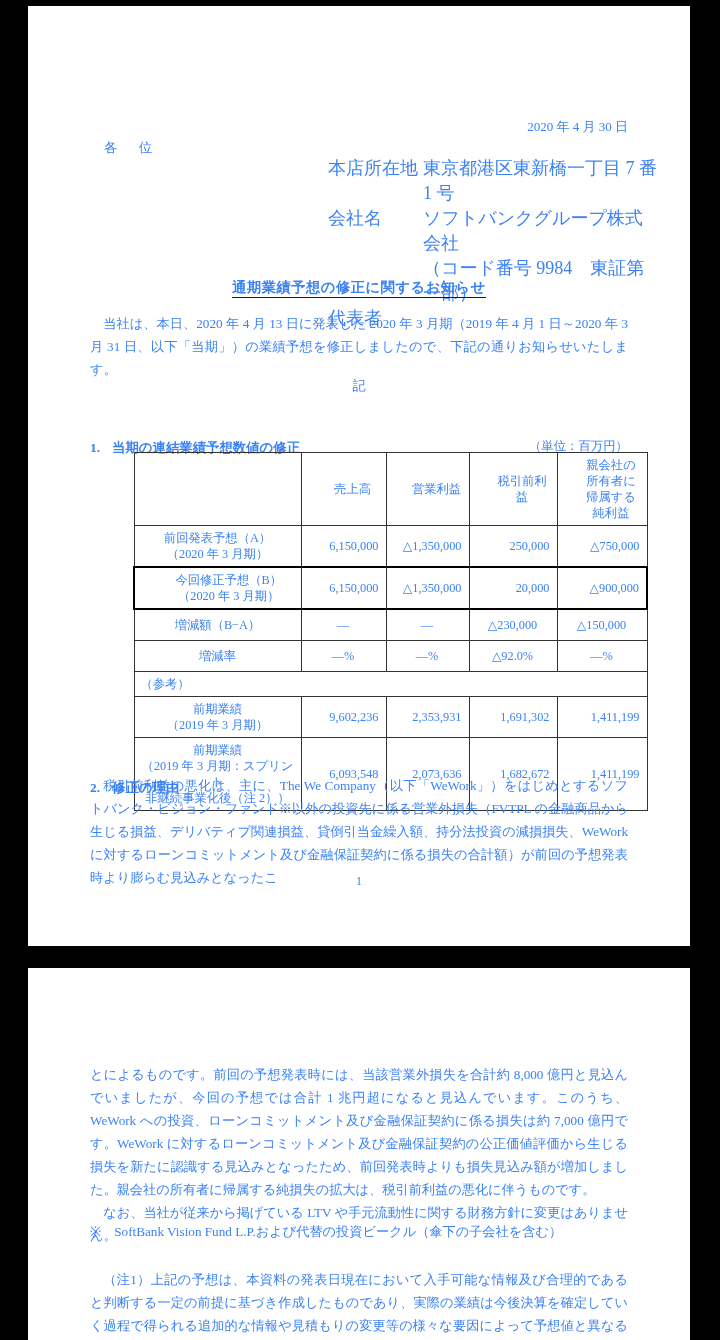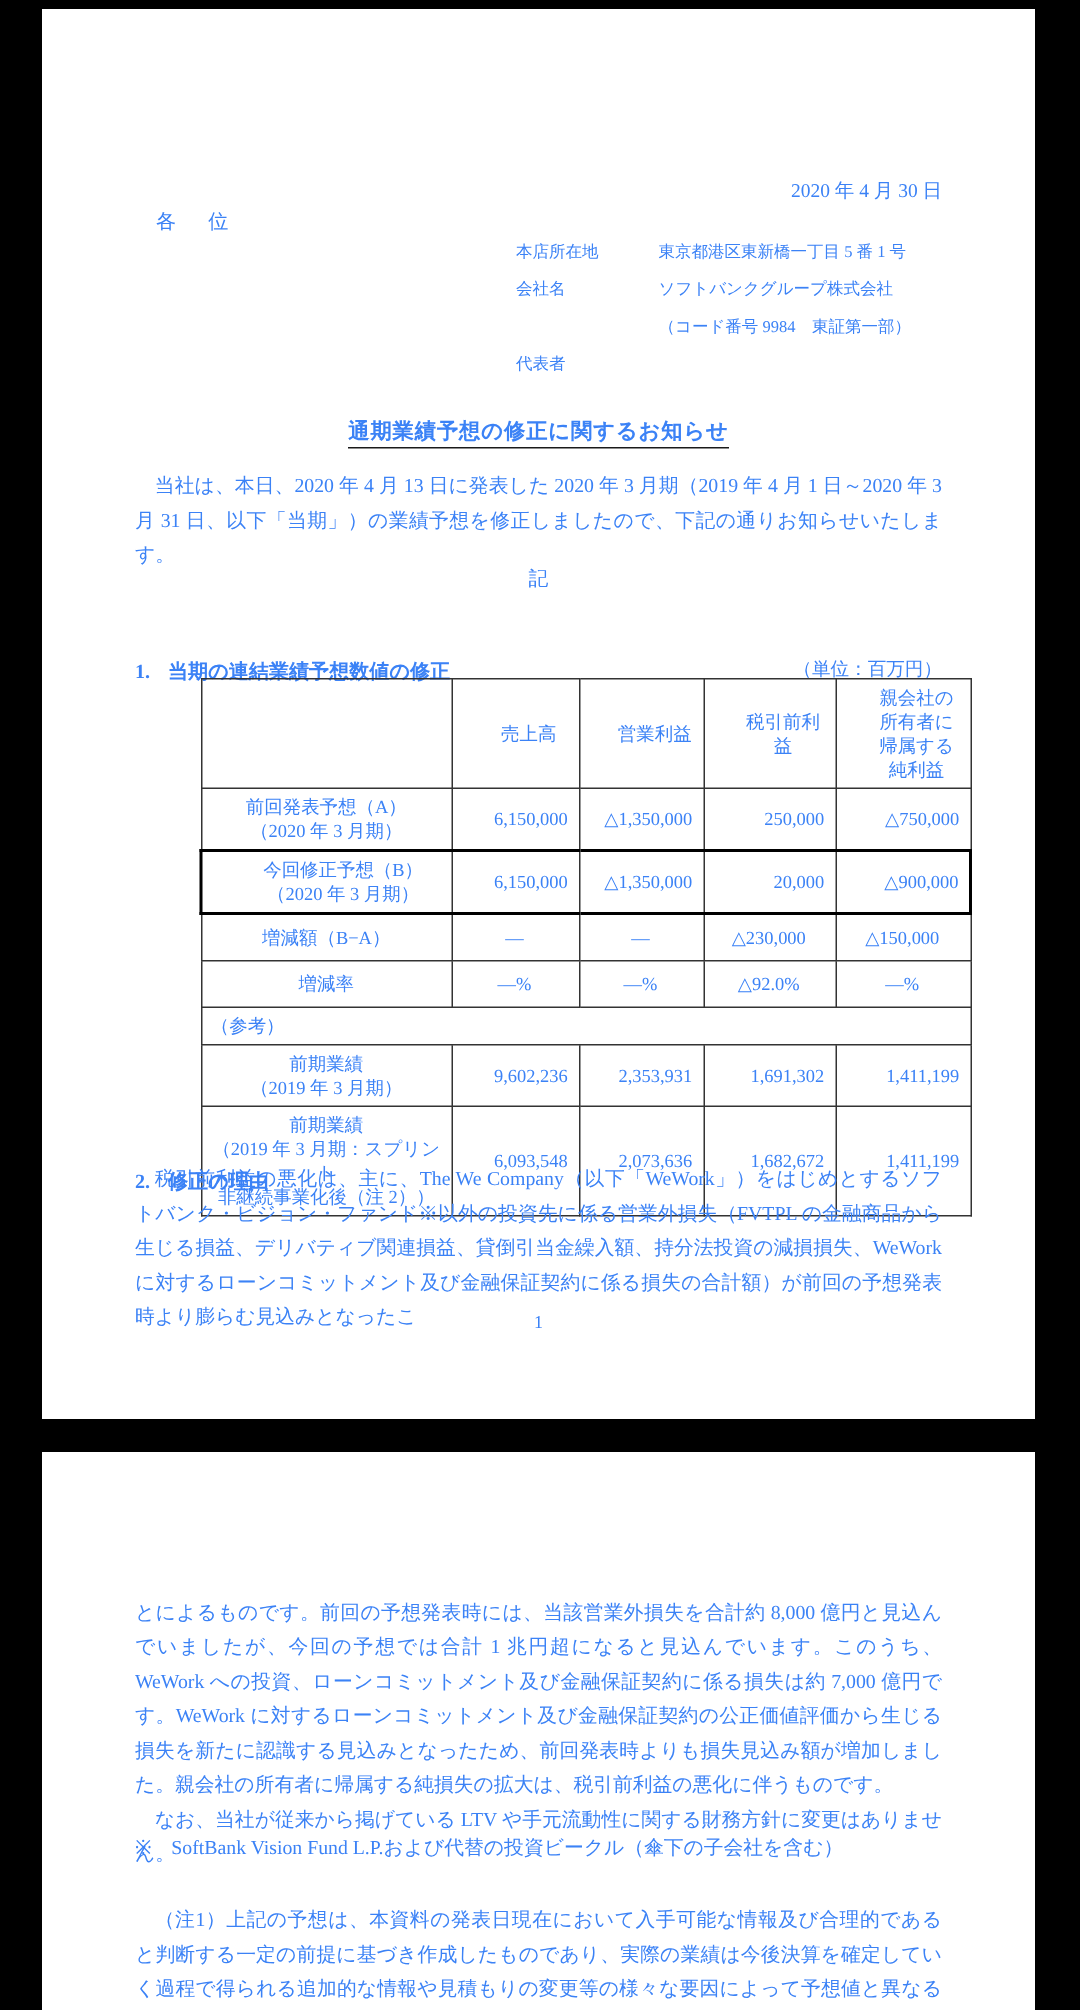--- a/index.html
+++ b/index.html
@@ -18,21 +18,21 @@
   }
   #page1{ top:6px; height:940px; }
   #page2{ top:968px; height:372px; }
 
   .page-inner{ position:relative; width:100%; height:100%; padding:0 62px; }
   .para{ font-size:13.2px; line-height:23px; text-align:justify; text-justify:inter-ideograph; }
 
   .date-line{ position:absolute; top:112px; right:62px; font-size:13px; }
   .addressee{ position:absolute; top:133px; left:62px; font-size:13.4px; letter-spacing:4px;margin-left:14px; }
 
-  .company-block{ position:absolute; top:150px; left:316px; width:330px; font-size:11px; }
+  .company-block{ position:absolute; top:150px; left:300px; width:330px; font-size:18px; }
   .cb-row{ display:flex; line-height:25px; }
   .cb-label{ width:95px; flex:none; }
   .cb-val{ flex:1; }
   .cb-row.indent .cb-label{ visibility:hidden; }
 
   .doc-title{
     position:absolute; top:272px; left:0; width:100%;
     text-align:center; font-weight:bold; font-size:14.2px; letter-spacing:.6px;
   }
   .doc-title span{ border-bottom:1.4px solid #1a1a1a; padding-bottom:2px; }
@@ -95,21 +95,21 @@
   <div class="page" id="page1">
     <div class="page-inner">
 
       <div class="date-line">2020 年 4 月 30 日</div>
 
       <div class="addressee">各　位</div>
 
       <div class="company-block">
         <div class="cb-row">
           <div class="cb-label">本店所在地</div>
-          <div class="cb-val">東京都港区東新橋一丁目 5 番 1 号</div>
+          <div class="cb-val">東京都港区東新橋一丁目 7 番 1 号</div>
         </div>
         <div class="cb-row">
           <div class="cb-label">会社名</div>
           <div class="cb-val">ソフトバンクグループ株式会社</div>
         </div>
         <div class="cb-row indent">
           <div class="cb-label"></div>
           <div class="cb-val">（コード番号 9984　東証第一部）</div>
         </div>
         <div class="cb-row">

